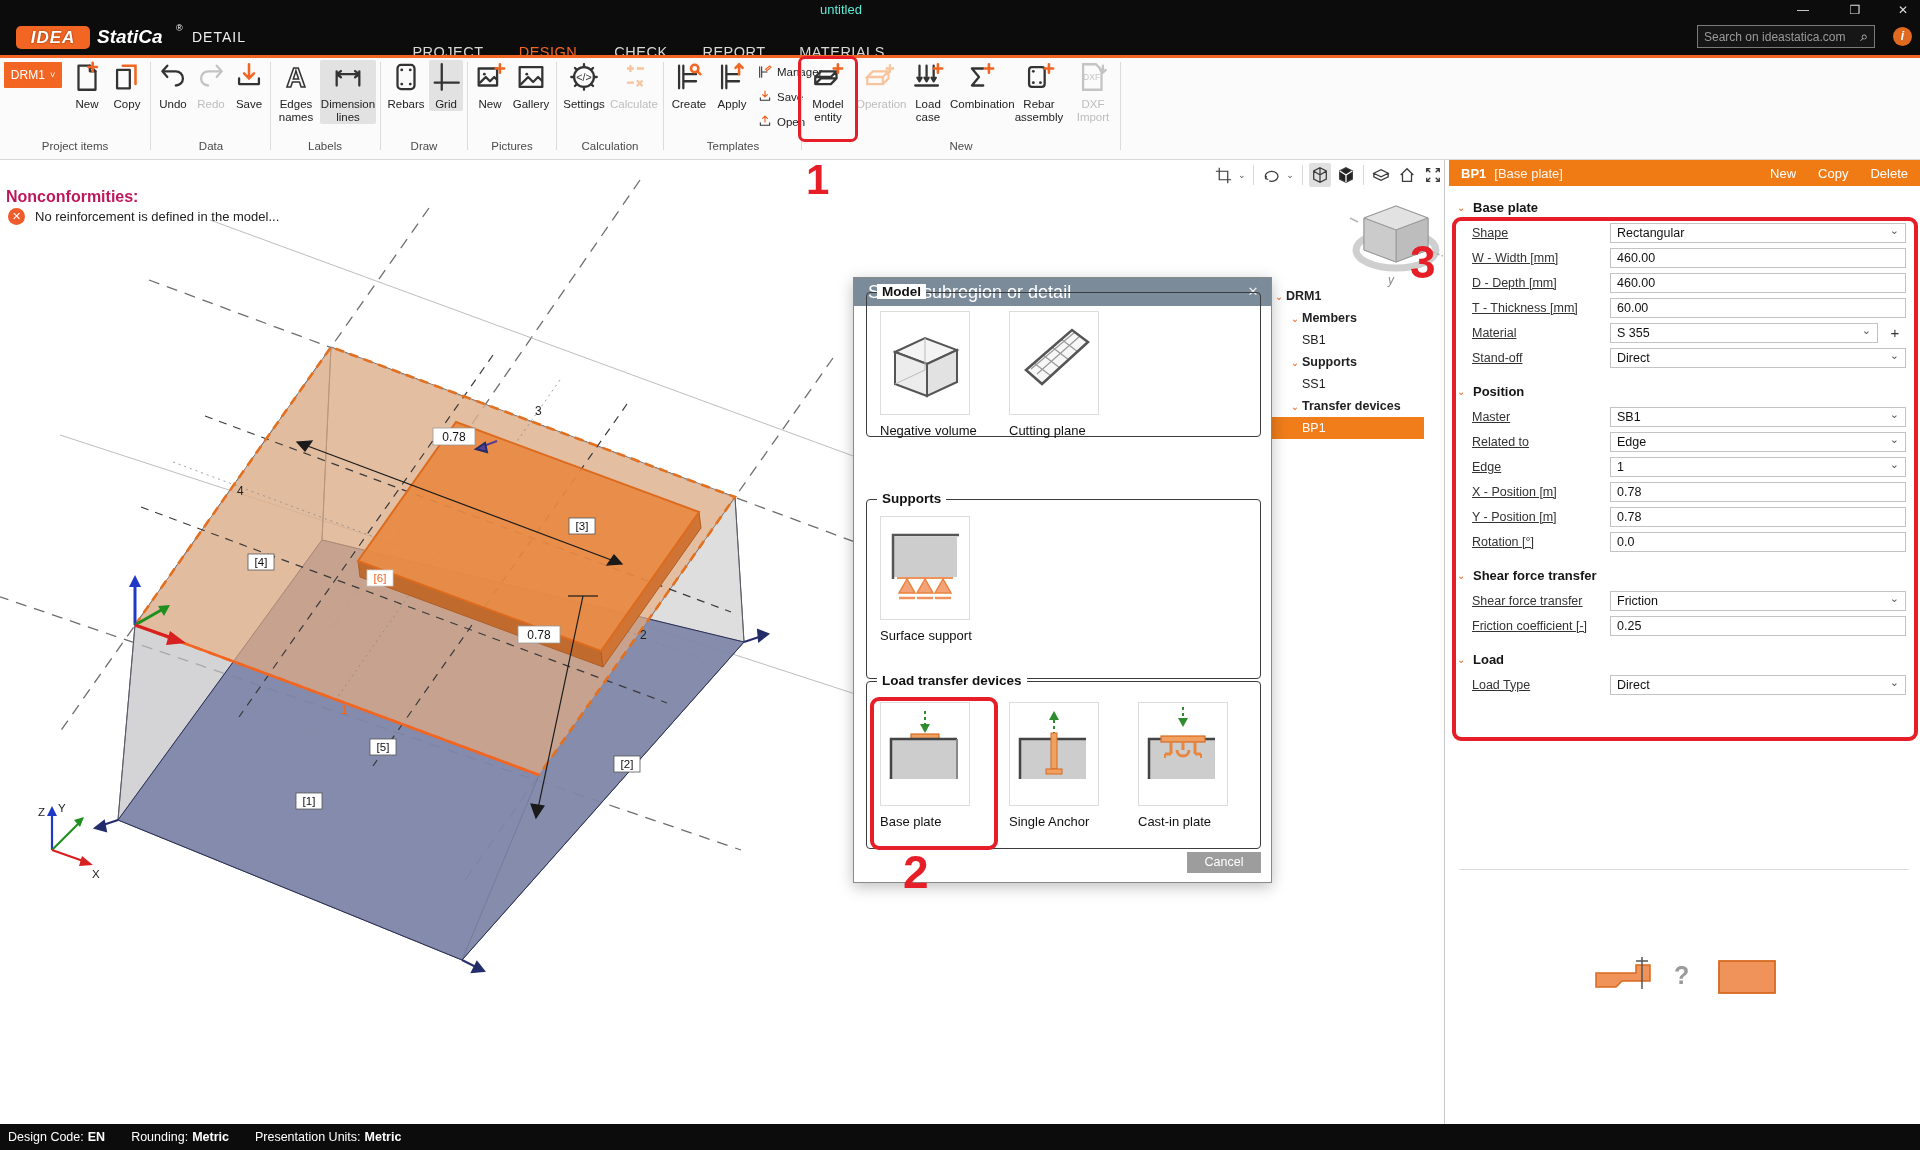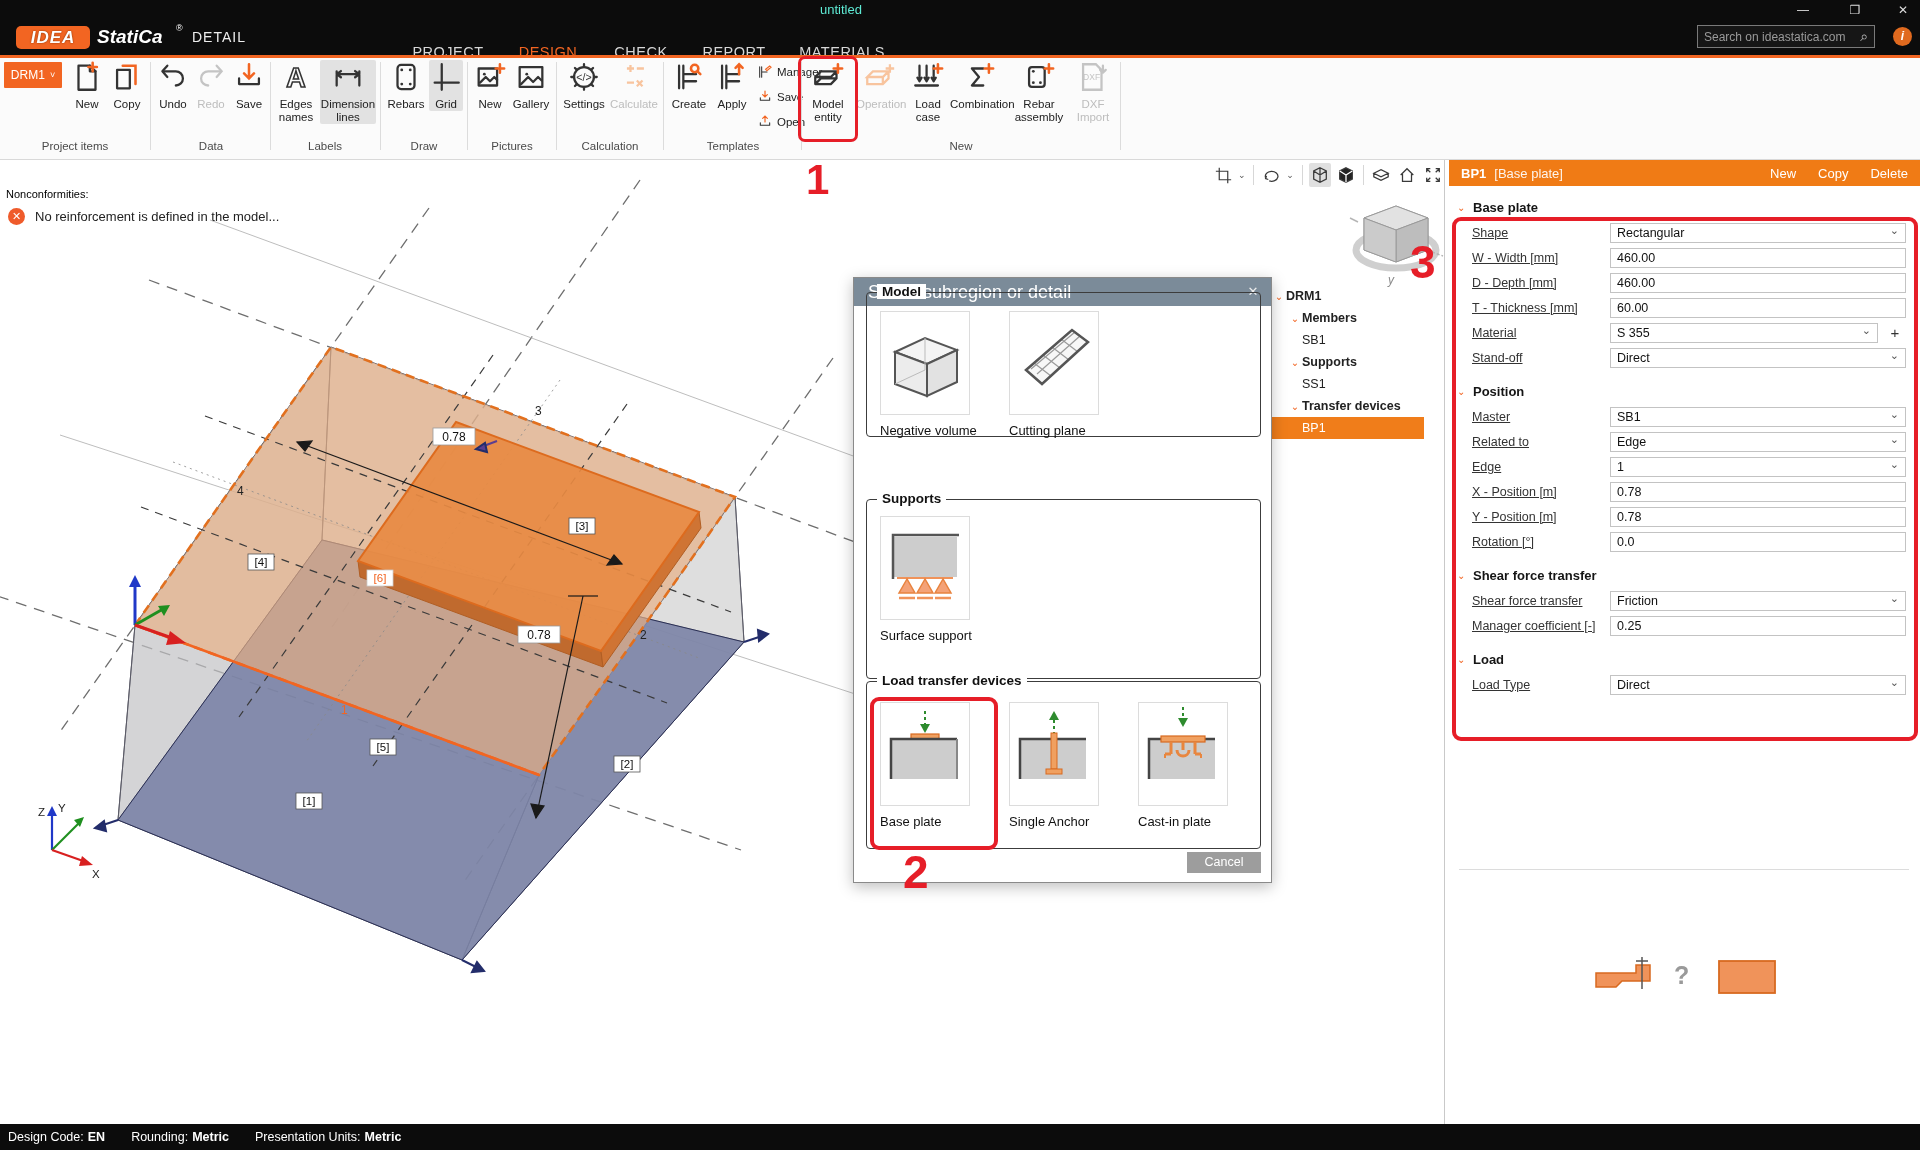--- a/index.html
+++ b/index.html
@@ -40,21 +40,21 @@
   #drm-btn{position:absolute;left:4px;top:4px;width:58px;height:26px;background:#f26522;color:#fff;font-size:12px;
       display:flex;align-items:center;justify-content:center;gap:5px;border-radius:1px;}
   svg.ic{display:inline-block;vertical-align:top;}
   .ic .st{fill:none;stroke:#333;stroke-width:1.6;stroke-linecap:round;stroke-linejoin:round;}
   .ic .stg{fill:none;stroke:#c4c4c4;stroke-width:1.6;stroke-linecap:round;}
   .ic .or{fill:none;stroke:#f26522;stroke-width:1.8;stroke-linecap:round;}
   .ic .orl{fill:none;stroke:#f8c49e;stroke-width:1.6;}
   
   #workspace{position:absolute;left:0;top:160px;width:1444px;height:964px;background:#fff;overflow:hidden;}
   #vdivider{position:absolute;left:1444px;top:160px;width:1px;height:964px;background:#c9c9c9;}
-  #nonconf-title{position:absolute;left:6px;top:28px;font-size:11px;font-weight:normal;color:#000000;}
+  #nonconf-title{position:absolute;left:6px;top:28px;font-size:16px;font-weight:bold;color:#be185d;}
   #nonconf-row{position:absolute;left:8px;top:48px;display:flex;align-items:center;gap:10px;}
   #nonconf-icon{width:17px;height:17px;border-radius:50%;background:#ef5b2b;color:#fff;font-size:11px;font-weight:bold;
       text-align:center;line-height:17px;}
   #nonconf-msg{font-size:13px;color:#222;}
   
   #vtoolbar{position:absolute;left:1212px;top:2px;width:232px;height:26px;display:flex;align-items:center;gap:4px;}
   .vtb{width:24px;height:24px;display:flex;align-items:center;justify-content:center;}
   .vtb.active{background:#e0e0e0;border-radius:2px;}
   .vtb svg{stroke:#3a3a3a;fill:none;stroke-width:1.4;}
   .vchev{font-size:9px;color:#555;width:10px;}
@@ -762,21 +762,21 @@
         </div>
         <div class="sec-head">
           <span class="sec-chev">⌄</span>
                  <span class="sec-title">Shear force transfer</span>
         </div>
         <div class="prow">
           <div class="plabel">Shear force transfer</div>
           <div class="pctrl dd wfull">Friction</div>
         </div>
         <div class="prow">
-          <div class="plabel">Manager coefficient [-]</div>
+          <div class="plabel">Friction coefficient [-]</div>
           <div class="pctrl wfull">0.25</div>
         </div>
         <div class="sec-head">
           <span class="sec-chev">⌄</span>
                  <span class="sec-title">Load</span>
         </div>
         <div class="prow">
           <div class="plabel">Load Type</div>
           <div class="pctrl dd wfull">Direct</div>
         </div>

